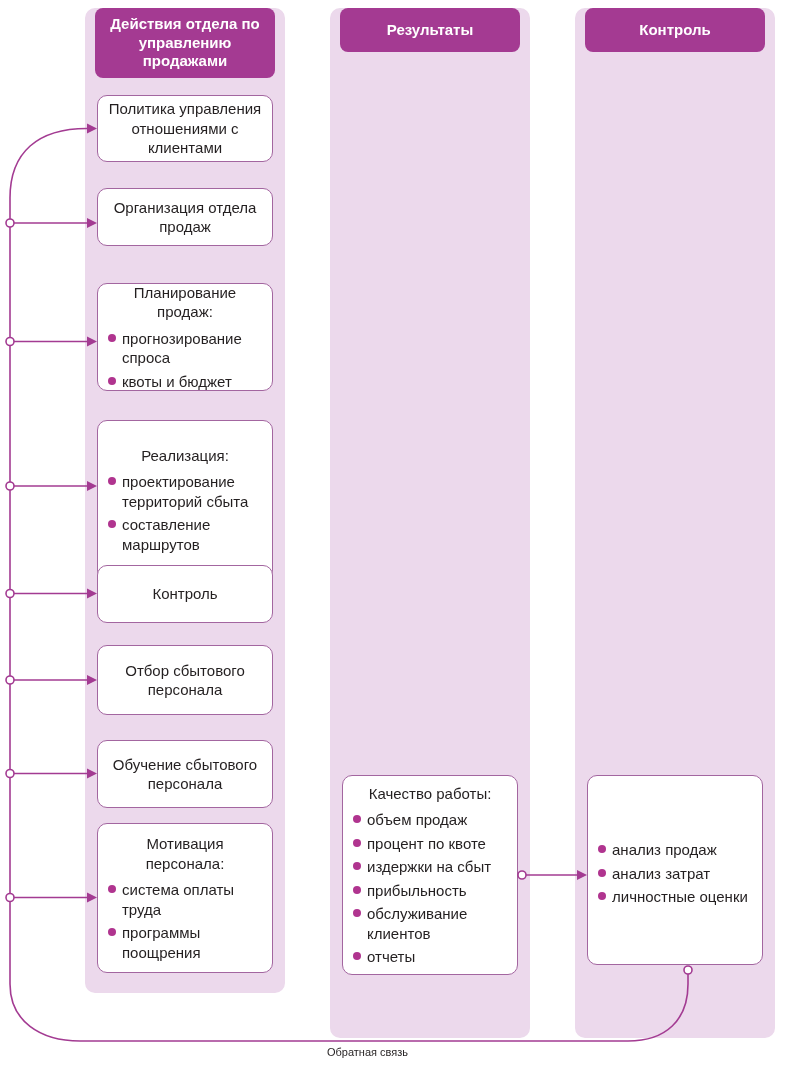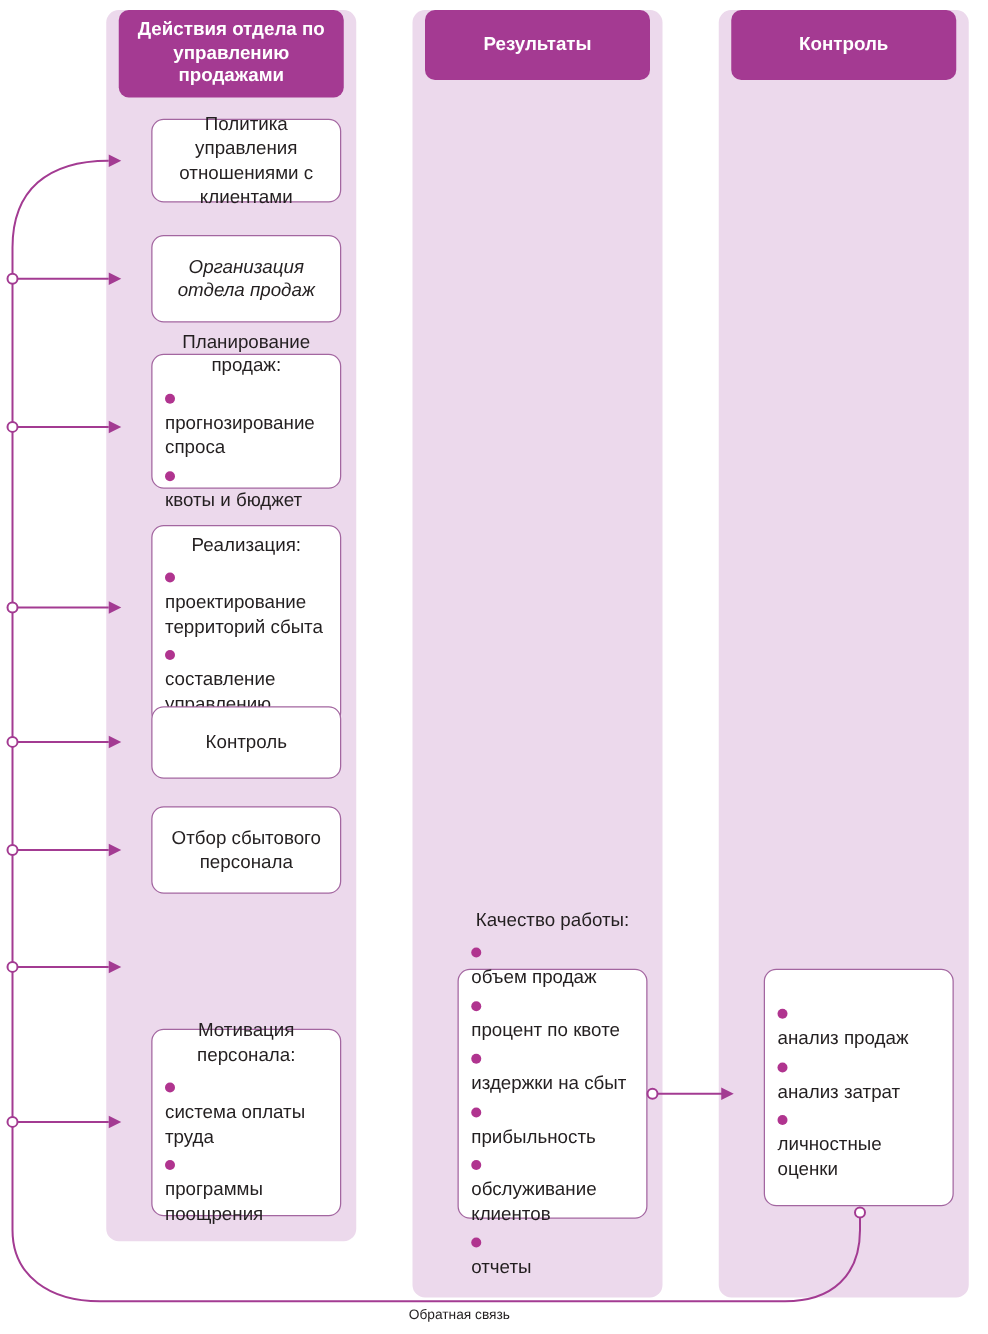--- a/index.html
+++ b/index.html
@@ -18,54 +18,53 @@
   .col3 { left:575px; width:200px; height:1030px; }
 
   .col-header {
     position:absolute; left:10px; right:10px; top:0;
     background:var(--header-bg,#a43a92); color:#fff;
     font-weight:bold; font-size:15px; line-height:1.25; text-align:center;
     border-radius:8px; display:flex; align-items:center; justify-content:center;
     padding:5px 10px;
   }
   .col1 .col-header { height:70px; }
-  .col2 .col-header, .col3 .col-header { height:56px; }
+  .col2 .col-header, .col3 .col-header { height:44px; }
 
   .box {
     position:absolute; left:12px; right:12px;
     background:#fff; border:1.5px solid var(--box-border,#a366a0);
     border-radius:10px; padding:8px 10px;
     font-size:15px; line-height:1.3;
     display:flex; flex-direction:column; justify-content:center;
     z-index:2;
-    margin-left:24px;
   }
   .box-title { text-align:center; }
   .bullets { list-style:none; margin-top:3px; }
-  .bullets li { display:flex; gap:6px; margin-top:4px; align-items:flex-start;flex-direction:column; }
+  .bullets li { display:flex; gap:6px; margin-top:4px; align-items:flex-start; }
   .dot { width:8px; height:8px; border-radius:50%; background:var(--bullet,#b0348f); flex:0 0 8px; margin-top:5px; }
 
   .feedback-label {
     position:absolute; left:295px; top:1046px; width:145px;
     text-align:center; font-size:11px; z-index:3;
   }
 </style>
 </head>
 <body>
 
 <div class="canvas">
 
   <div class="column col1">
     <div class="col-header">Действия отдела по управлению продажами</div>
 
     <div class="box" style="top:87px;height:67px;">
       <div class="box-title">Политика управления отношениями с клиентами</div>
     </div>
 
-    <div class="box" style="top:180px;height:70px;font-style:italic;">
+    <div class="box" style="top:180px;height:58px;">
       <div class="box-title">Организация отдела продаж</div>
     </div>
 
     <div class="box" style="top:275px;height:108px;">
       <div class="box-title">Планирование продаж:</div>
       <ul class="bullets">
         <li>
             <span class="dot"></span>
             <span>прогнозирование спроса</span>
           </li>
@@ -78,33 +77,36 @@
 
     <div class="box" style="top:412px;height:160px;">
       <div class="box-title">Реализация:</div>
       <ul class="bullets">
         <li>
             <span class="dot"></span>
             <span>проектирование территорий сбыта</span>
           </li>
         <li>
             <span class="dot"></span>
-            <span>составление управлению</span>
+            <span>составление маршрутов</span>
           </li>
       </ul>
     </div>
 
     <div class="box" style="top:557px;height:58px;">
       <div class="box-title">Контроль</div>
     </div>
 
     <div class="box" style="top:637px;height:70px;">
       <div class="box-title">Отбор сбытового персонала</div>
     </div>
 
+    <div class="box" style="top:732px;height:68px;">
+      <div class="box-title">Обучение сбытового персонала</div>
+    </div>
 
     <div class="box" style="top:815px;height:150px;">
       <div class="box-title">Мотивация персонала:</div>
       <ul class="bullets">
         <li>
             <span class="dot"></span>
             <span>система оплаты труда</span>
           </li>
         <li>
             <span class="dot"></span>

